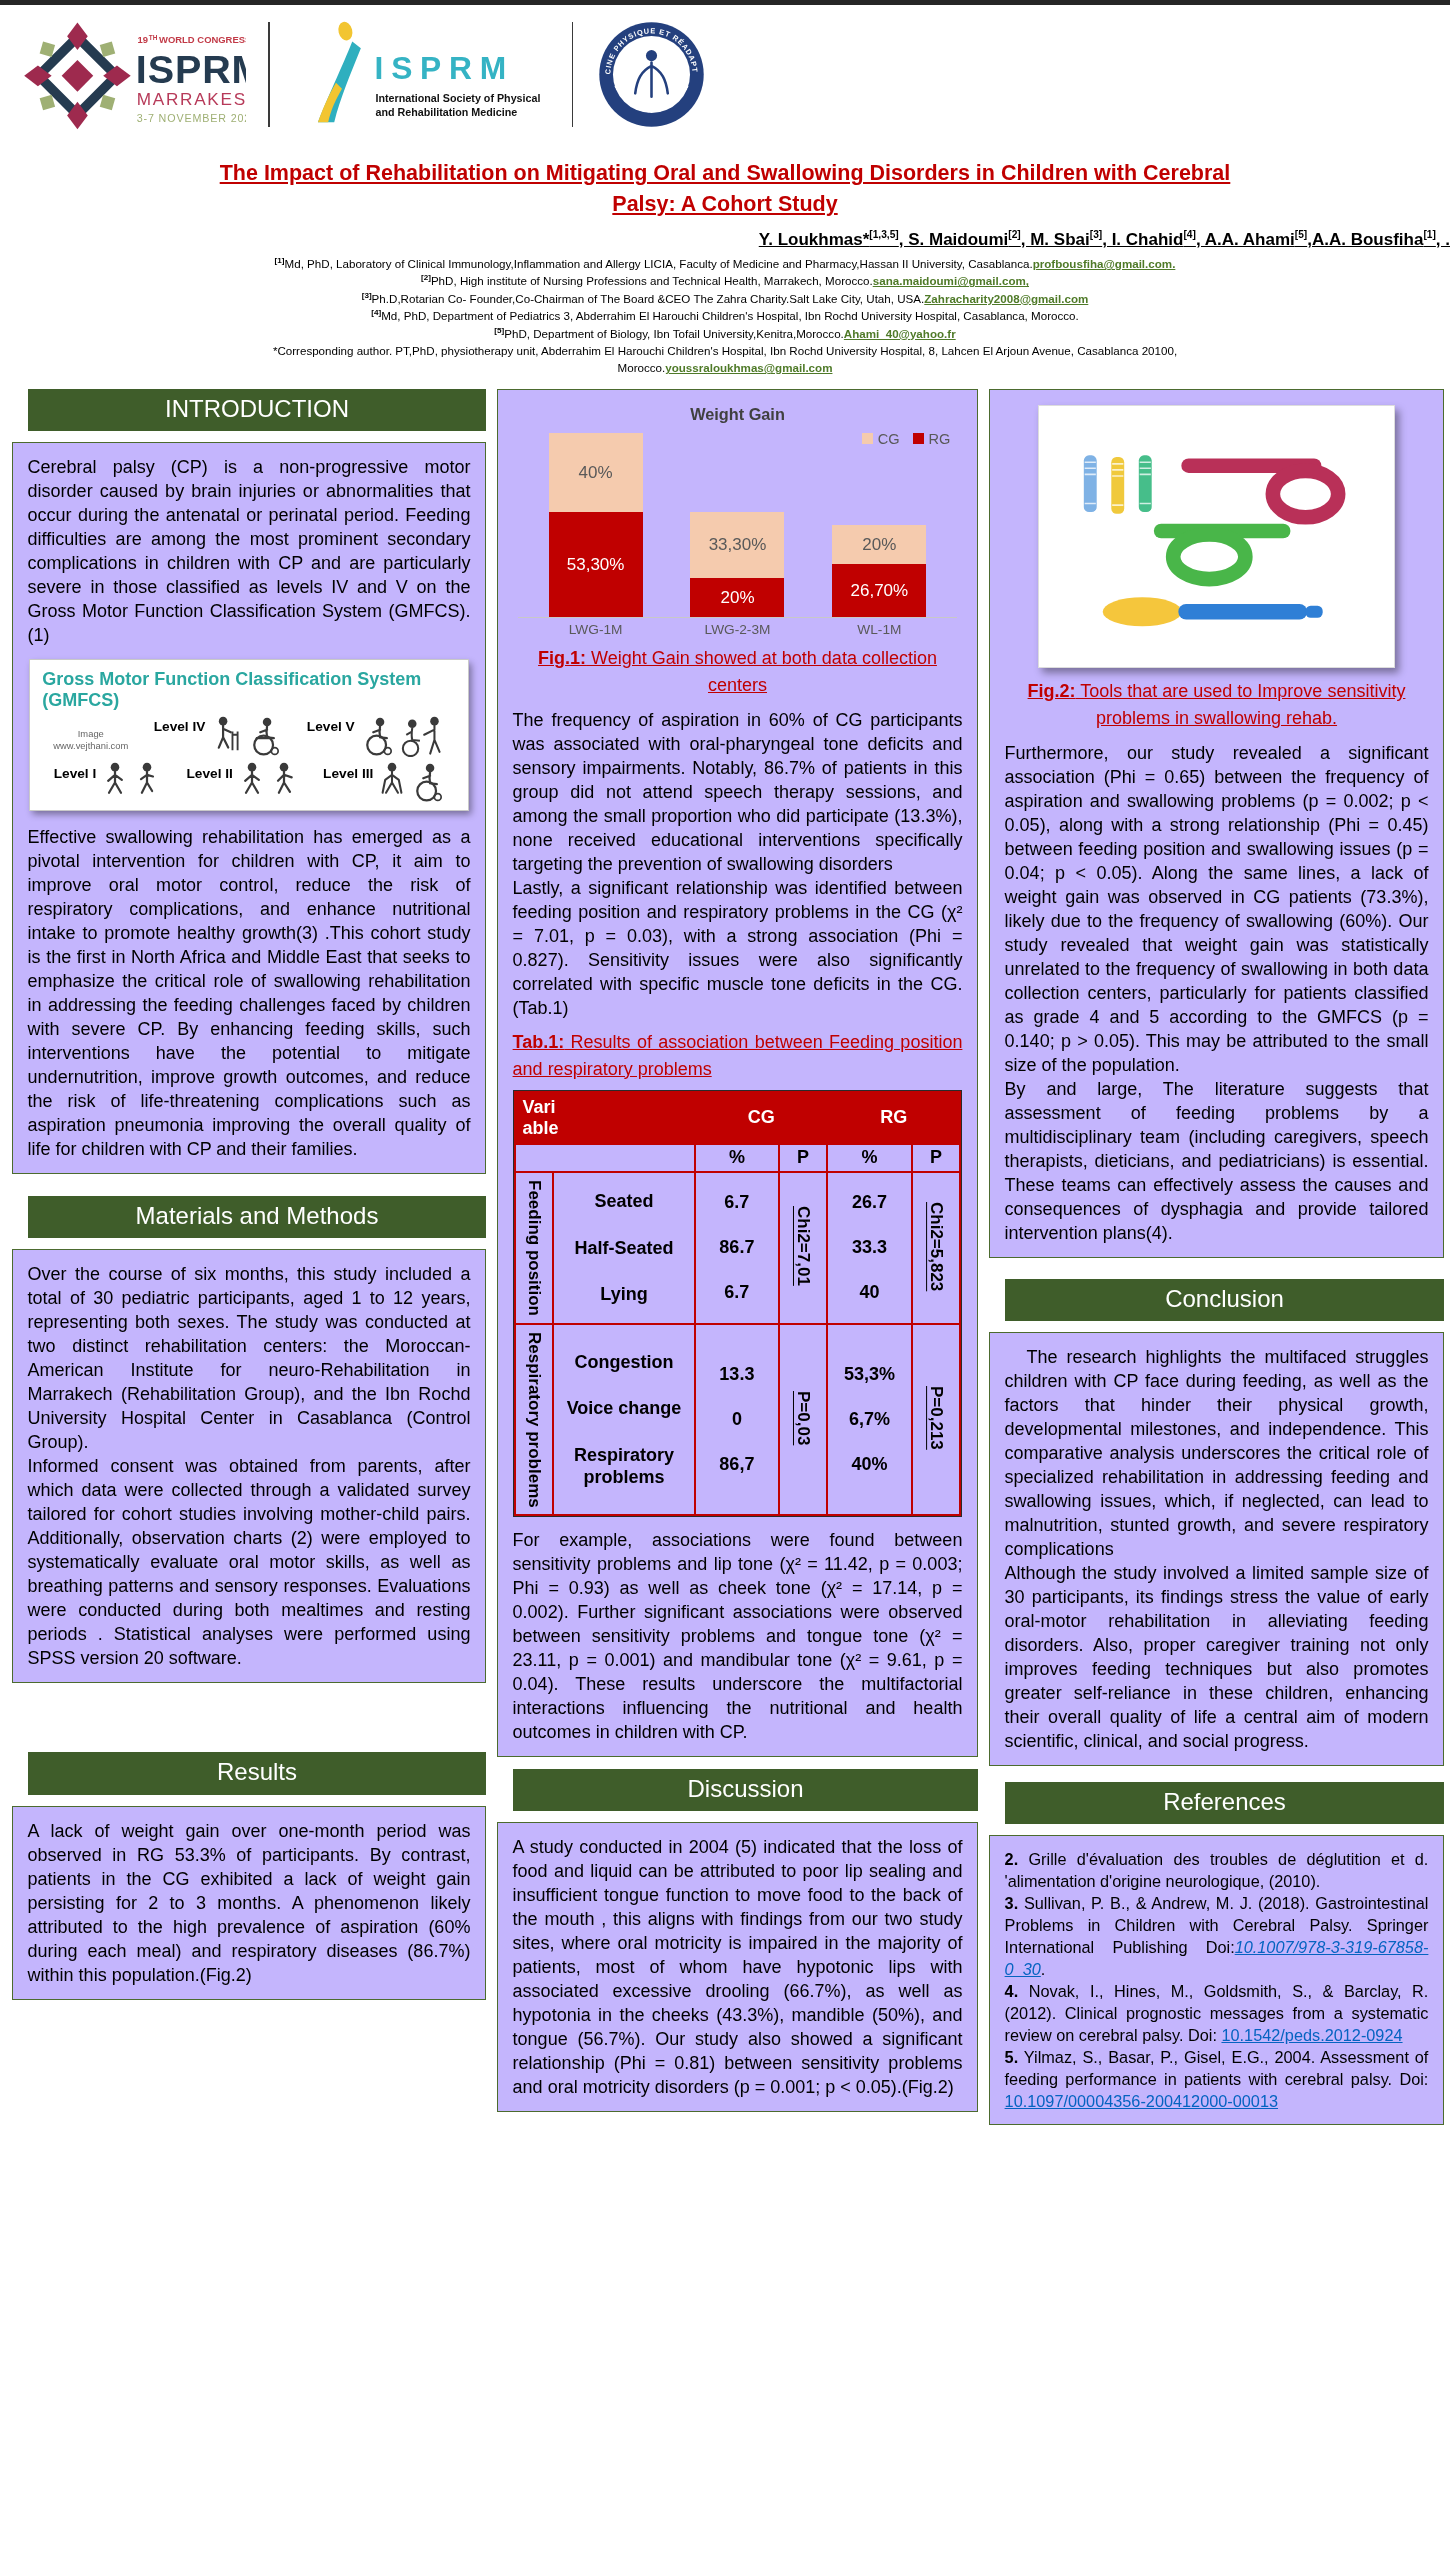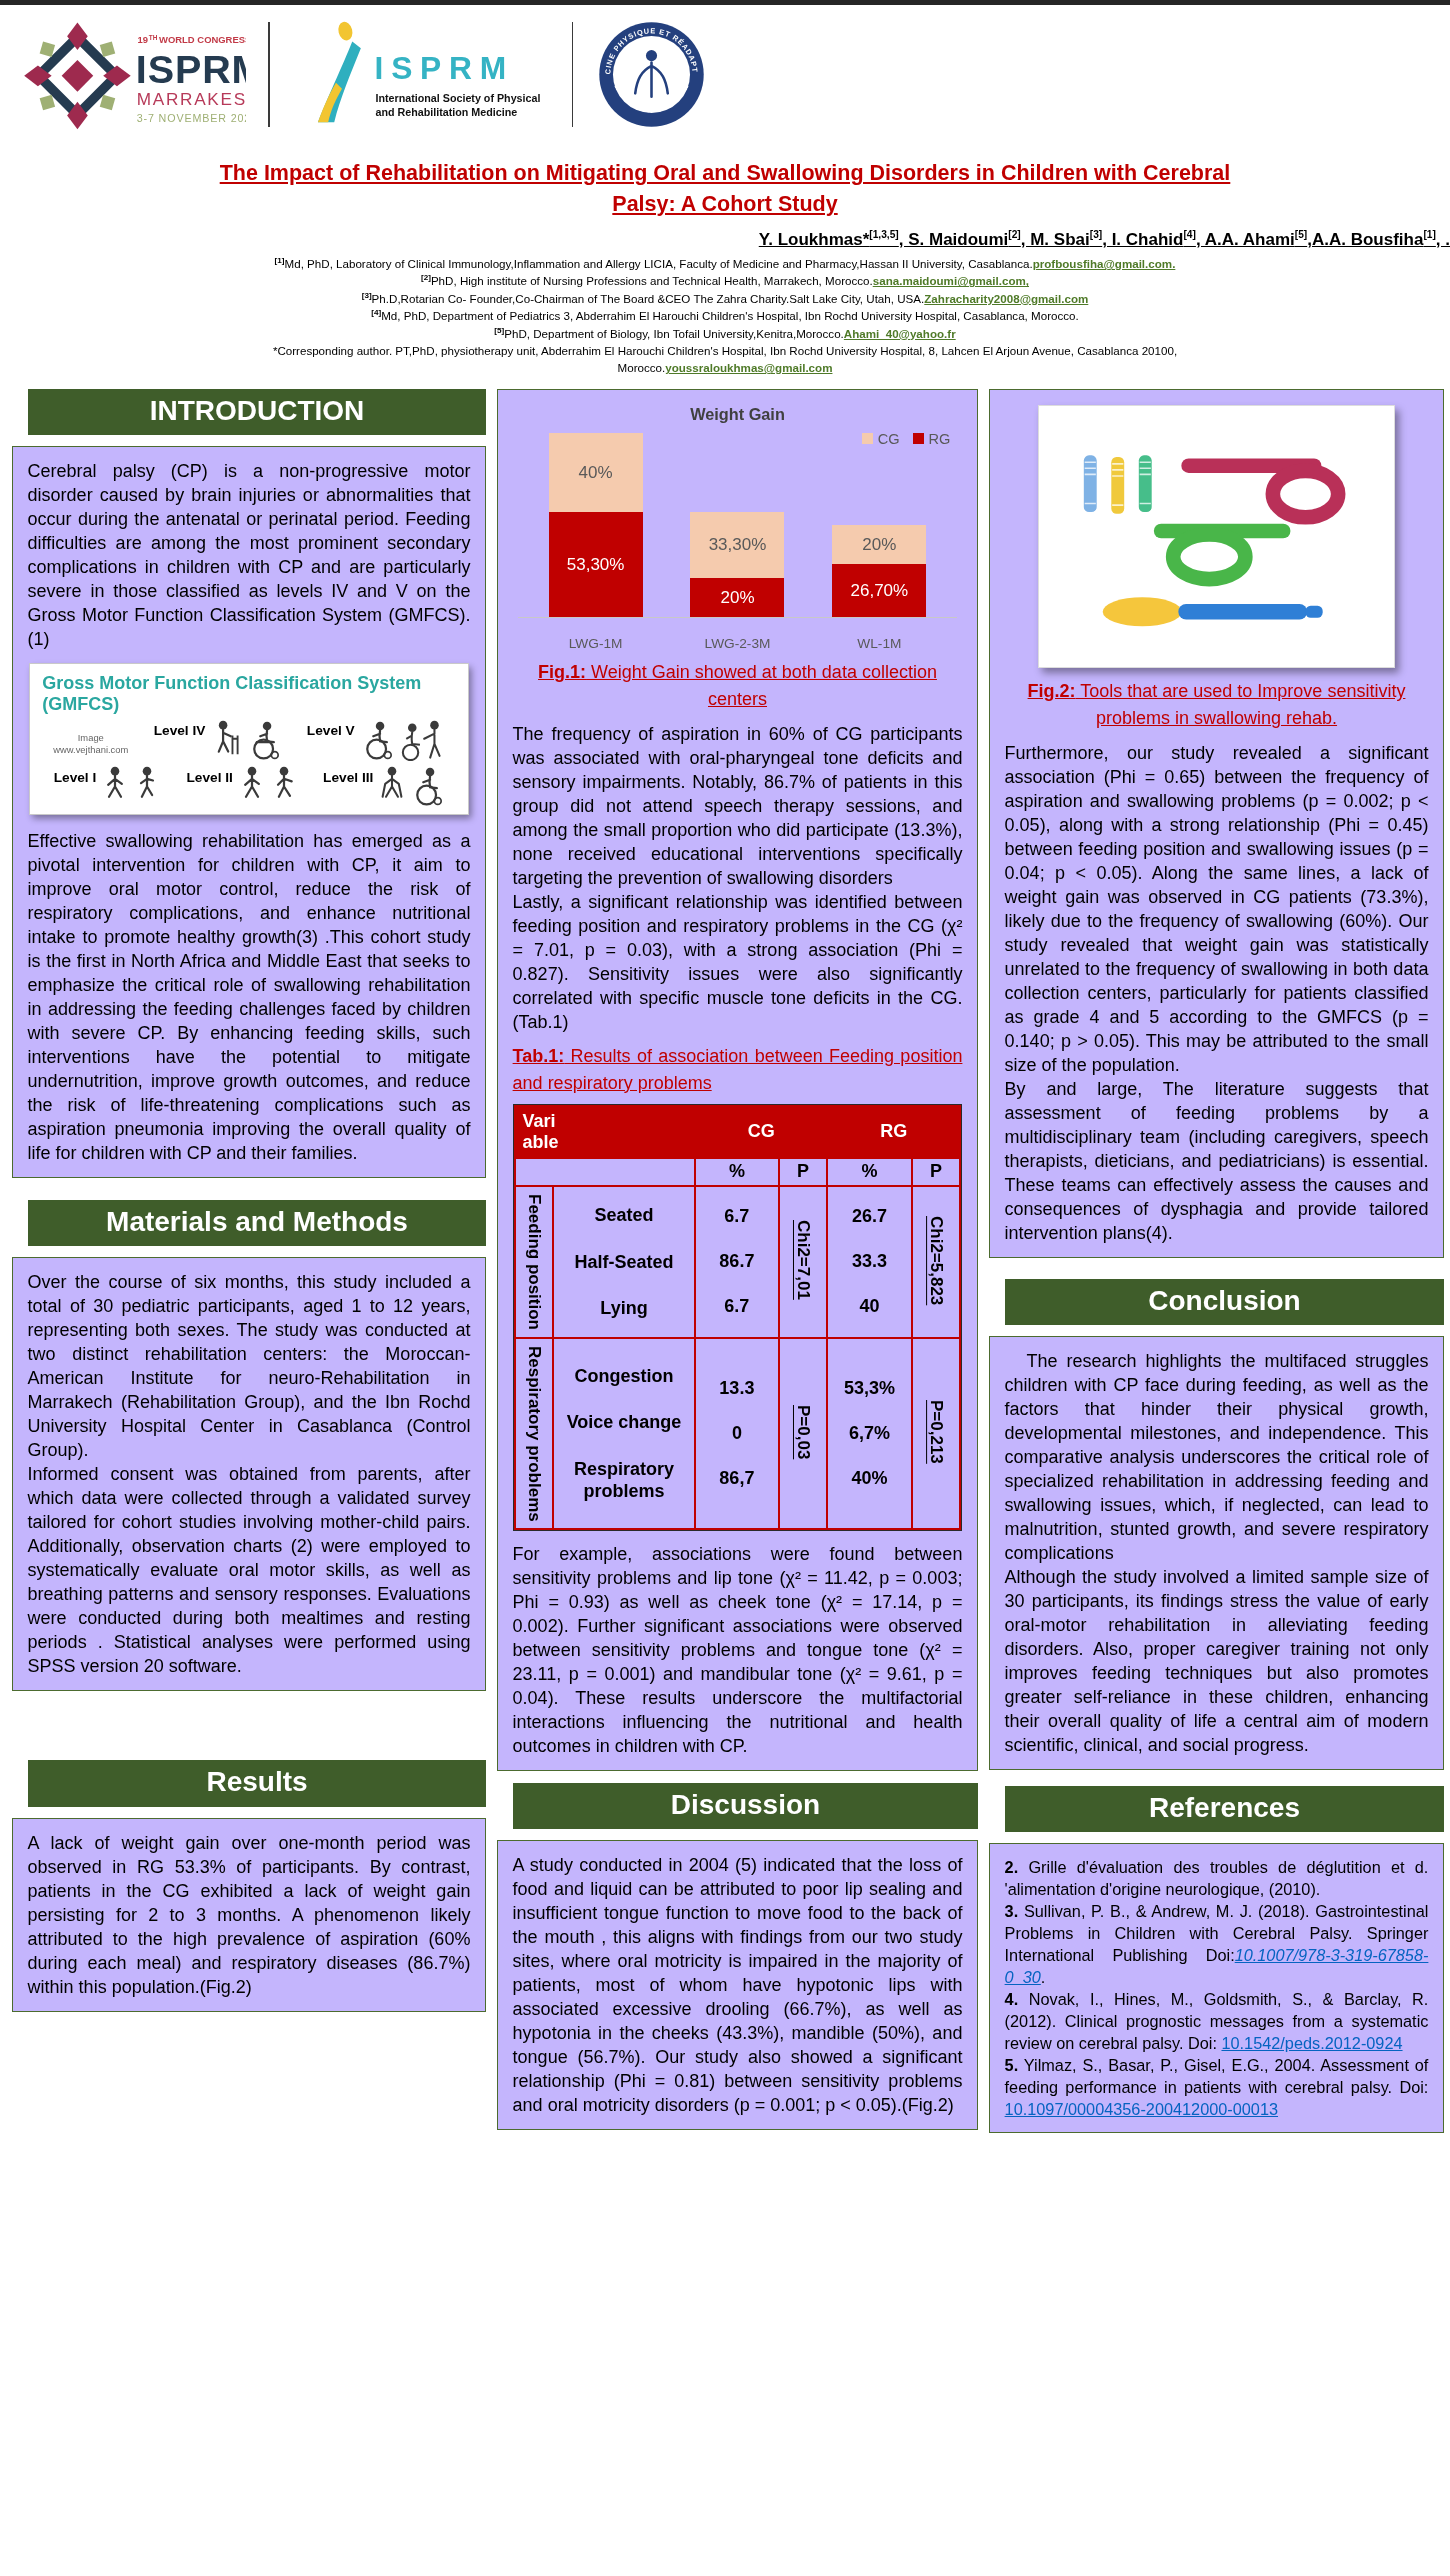--- a/index.html
+++ b/index.html
@@ -14,21 +14,21 @@
   .logos{display:flex;align-items:center;padding:8.6px 0 0 24px;height:131px;}
   .vline{width:1.7px;height:105px;background:#3a3a3a;margin:0 22px;flex:0 0 auto;}
   .title{margin:22px 34px 0;text-align:center;font-size:21.5px;font-weight:bold;color:var(--accent_red);text-decoration:underline;line-height:1.45;}
   .authors{margin-top:8.6px;text-align:right;font-size:17px;font-weight:bold;text-decoration:underline;}
   .authors sup{font-size:60%;}
   .affs{margin-top:5.2px;text-align:center;font-size:11.6px;line-height:1.5;}
   .aff sup{font-size:70%;font-weight:bold;}
   .email{color:var(--email_green);font-weight:bold;text-decoration:underline;cursor:pointer;}
   
   .cols{display:grid;grid-template-columns:474px 481px 455px;gap:11px;padding:12px 6px 0 12px;align-items:start;}
-  .sec-h{background:var(--header_green);color:#fff;font-weight:bold;font-size:28px;text-align:center;padding:6px 0 8.6px;margin-left:16px;}
+  .sec-h{background:var(--header_green);color:#fff;font-weight:normal;font-size:24px;text-align:center;padding:6px 0 8.6px;margin-left:16px;}
   .mt1{margin-top:22px;} .mt2{margin-top:69px;} .mt3{margin-top:12px;} .mt4{margin-top:20.6px;} .mt5{margin-top:15.5px;}
   .tbox{border:1.7px solid var(--box_border);background:#c4b5fd;padding:12px 14.6px;margin-top:11px;}
   .body-txt{margin:0;font-size:18px;line-height:24px;text-align:justify;}
   .indent{text-indent:22px;}
   
   .gmfcs{border:0.9px solid #c9c9c9;box-shadow:3.4px 4.3px 6.9px rgba(0,0,0,.4);padding:8.6px 10.3px 6.9px;margin:12px 1.7px 13.7px;background:#fff;}
   .gmfcs-title{color:var(--teal);font-size:18px;font-weight:bold;margin:0 0 5.2px 1.7px;}
   .gm-row{display:flex;justify-content:space-around;align-items:flex-start;margin-top:5.2px;}
   .gm-cell{display:flex;gap:6px;align-items:flex-start;}
   .gm-lab{font-size:13.7px;font-weight:bold;margin-top:3.4px;}
@@ -36,21 +36,21 @@
   
   .chart{position:relative;padding:3.4px 5.2px 0;}
   .chart-title{text-align:center;font-size:16.3px;font-weight:bold;color:#404040;margin-bottom:3.4px;}
   .chart-legend{position:absolute;top:29px;right:12px;display:flex;gap:13.7px;font-size:14.6px;color:#595959;}
   .lg{display:flex;align-items:center;gap:4.3px;}
   .sw{display:inline-block;width:11px;height:11px;}
   .chart-plot{display:flex;align-items:flex-end;justify-content:space-around;height:191px;border-bottom:1.7px solid #c8c8c8;padding:0 6.9px;}
   .bar-group{display:flex;flex-direction:column;justify-content:flex-end;width:94px;}
   .seg{display:flex;align-items:center;justify-content:center;font-size:17px;}
   .chart-xaxis{display:flex;justify-content:space-around;padding:3.4px 6.9px 1.7px;}
-  .xlab{width:94px;text-align:center;font-size:13.7px;color:#595959;margin-top:14px;}
+  .xlab{width:94px;text-align:center;font-size:13.7px;color:#595959;}
   
   .fig-cap{color:var(--accent_red);font-size:18px;line-height:1.5;text-align:center;text-decoration:underline;margin:6.9px 0 8.6px;}
   .fig-cap b,.tab-cap b{font-weight:bold;}
   .tab-cap{color:var(--accent_red);font-size:18px;line-height:1.5;text-align:justify;text-decoration:underline;margin:8.6px 0 6.9px;font-weight:bold;}
   .tab-cap span{font-weight:normal;}
   
   .tab1-wrap{border:1.7px solid #2a2a2a;margin:3.4px 0 10.3px;}
   .tab1{width:100%;border-collapse:collapse;}
   .tab1 td,.tab1 th{border:2.1px solid var(--accent_red);}
   .t-head th{background:var(--accent_red);color:#fff;font-size:18px;font-weight:bold;padding:4.3px 6.9px;}

